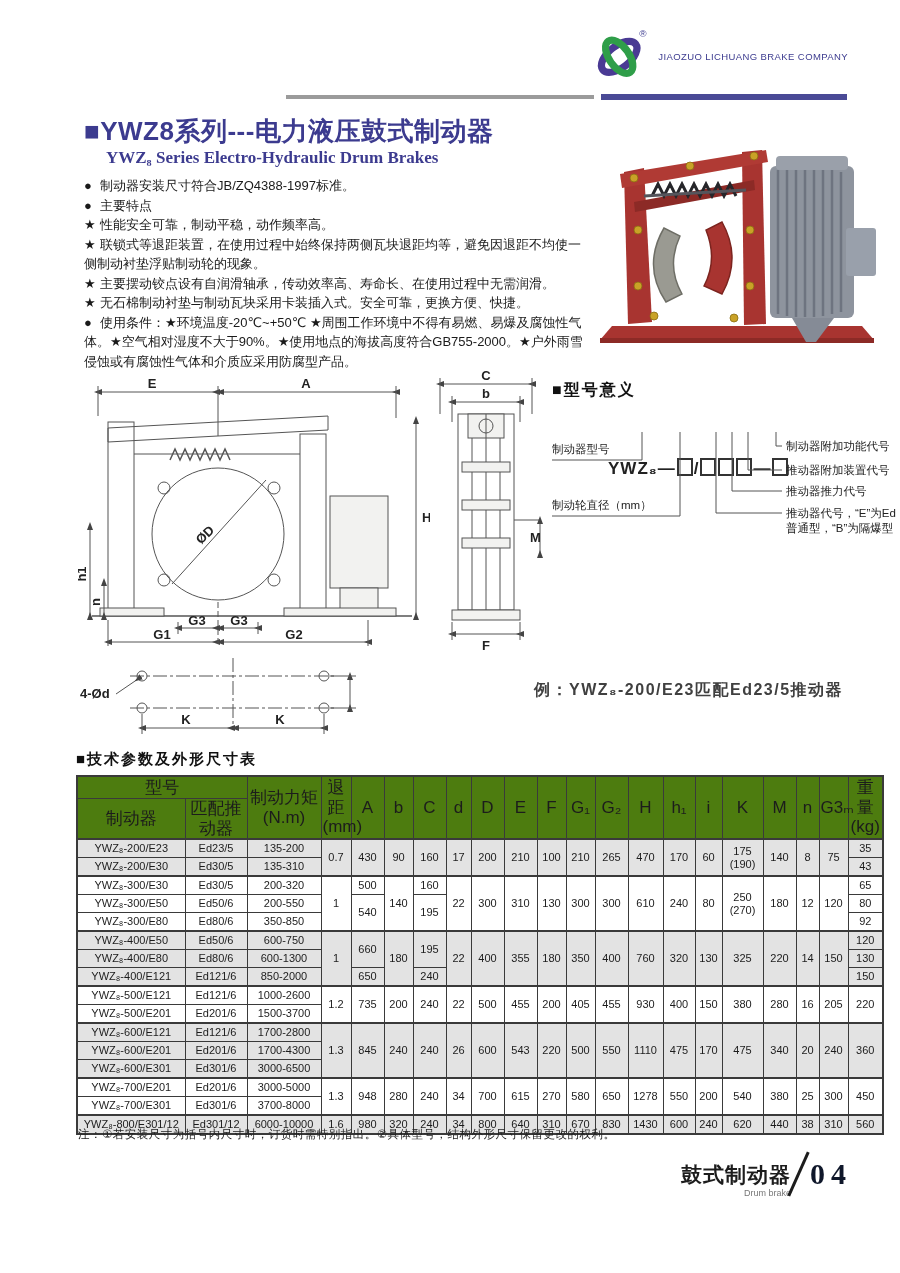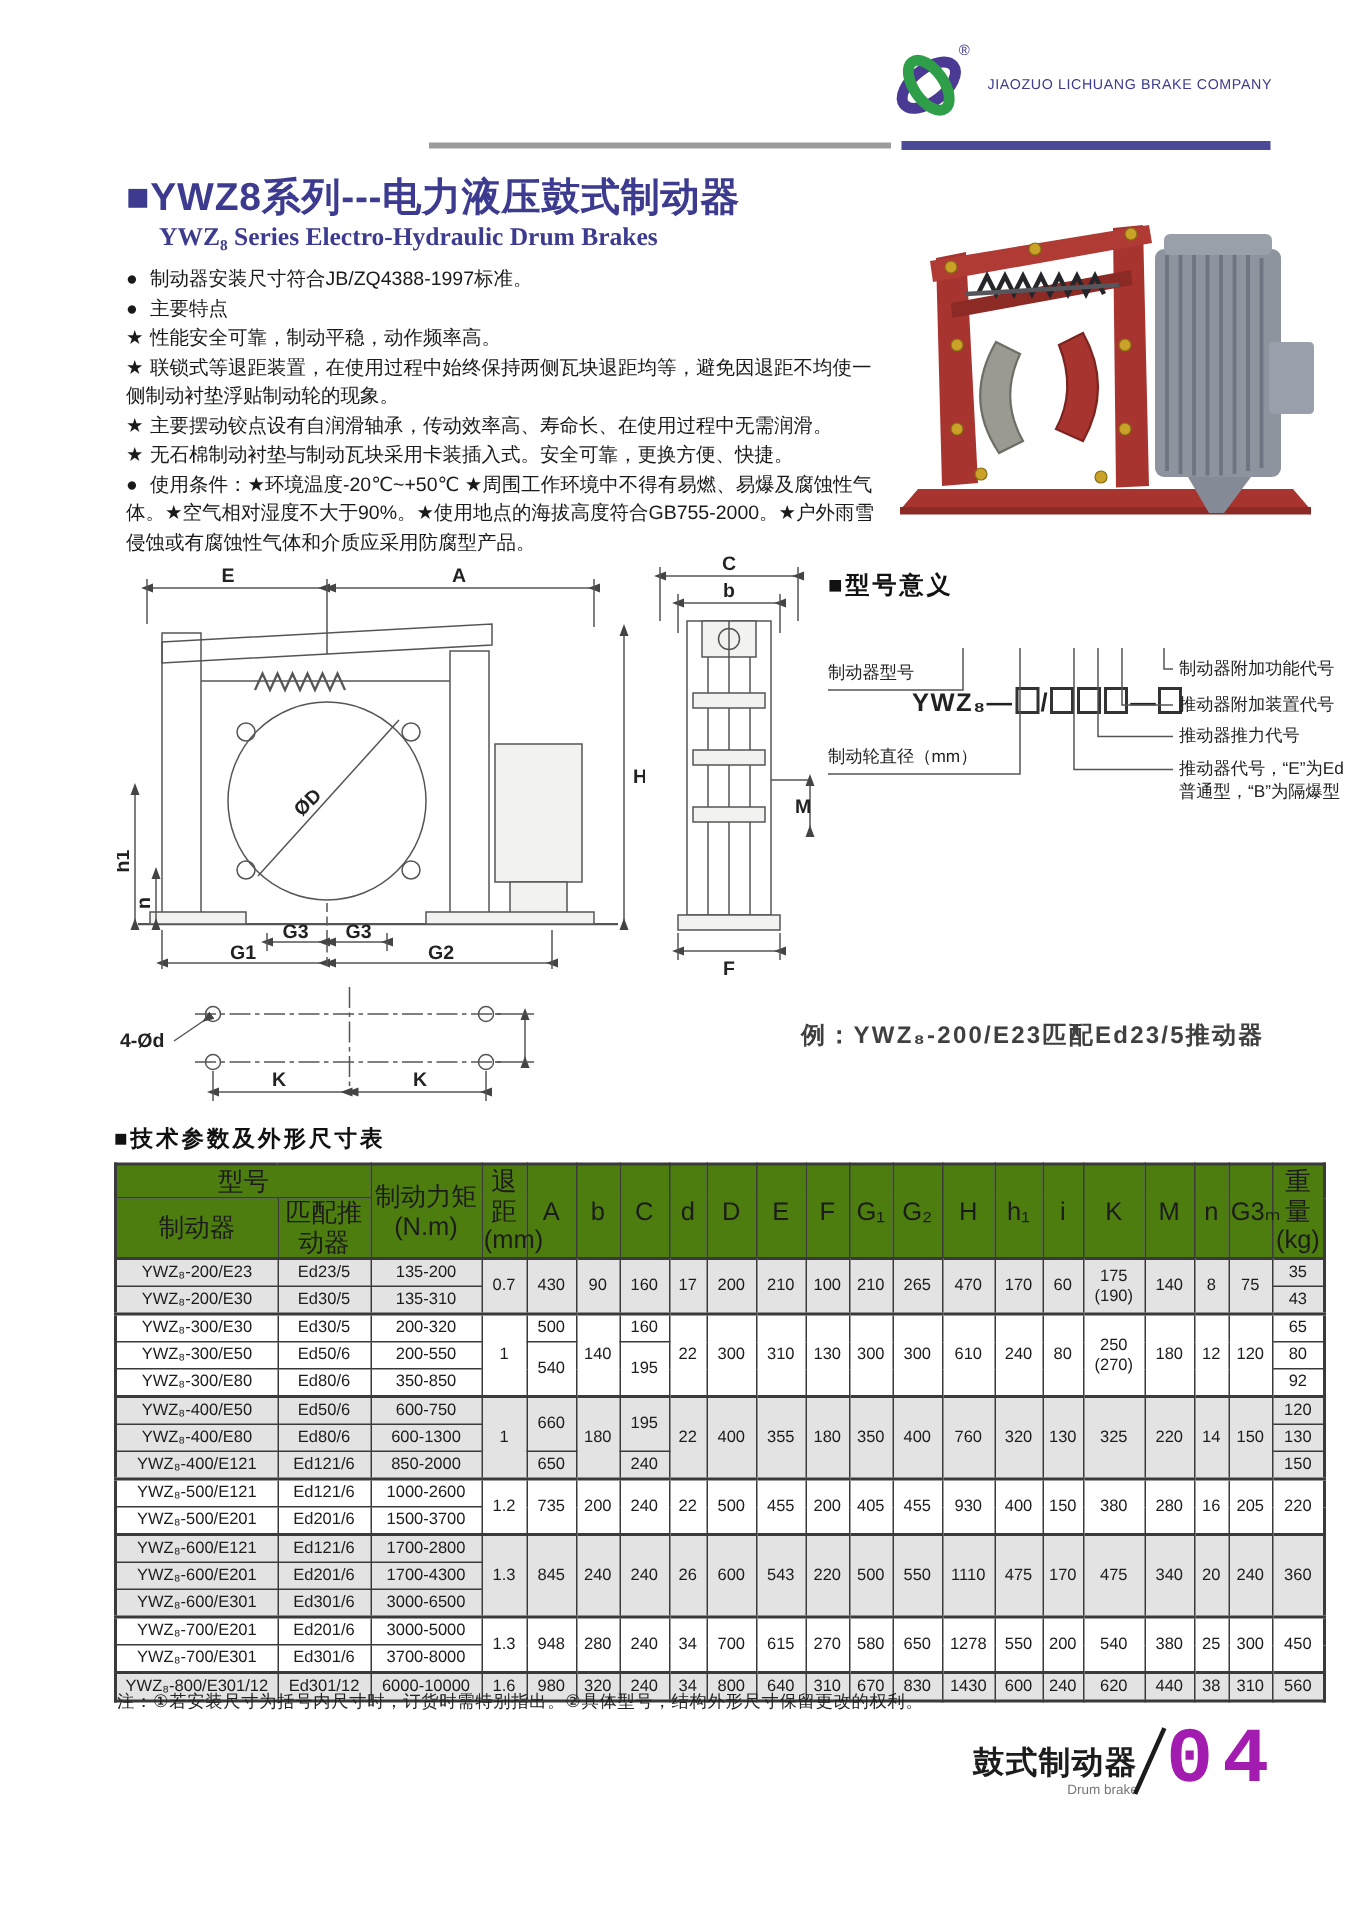--- a/index.html
+++ b/index.html
@@ -55,21 +55,21 @@
   table.spec thead{border-bottom:2px solid #3a3a3a;}
 
   .note{position:absolute;left:78px;top:1127px;font-size:11.5px;color:#222;letter-spacing:.5px;}
 
   
   .footer{position:absolute;right:48px;top:1150px;display:flex;align-items:flex-end;}
   .footer-cnblk{display:flex;flex-direction:column;align-items:flex-end;margin-top:8px;}
   .footer-cn{font-size:21px;font-weight:bold;color:#1c1c1c;letter-spacing:1px;}
   .footer-en{font-size:9px;color:#777;margin-top:-1px;}
   .footer-slash{width:3px;height:48px;background:#1c1c1c;transform:rotate(24deg);margin:0 10px 0 6px;}
-  .footer-page{font-family:Liberation Mono, monospace;font-size:52px;font-weight:bold;color:#a21caf;letter-spacing:6px;line-height:48px;}
+  .footer-page{font-family:Liberation Serif, serif;font-size:30px;font-weight:bold;color:#0f172a;letter-spacing:6px;line-height:48px;}
 </style>
 </head>
 <body>
 
 <div class="page">
 
   <div class="logo-block">
     <svg width="58" height="58" viewBox="0 0 64 64">
       <ellipse cx="30" cy="34" rx="23" ry="12" transform="rotate(-38 30 34)" fill="none" stroke="#4a3a94" stroke-width="8"></ellipse>
       <ellipse cx="30" cy="34" rx="21" ry="11" transform="rotate(55 30 34)" fill="none" stroke="#2f9e49" stroke-width="8"></ellipse>

